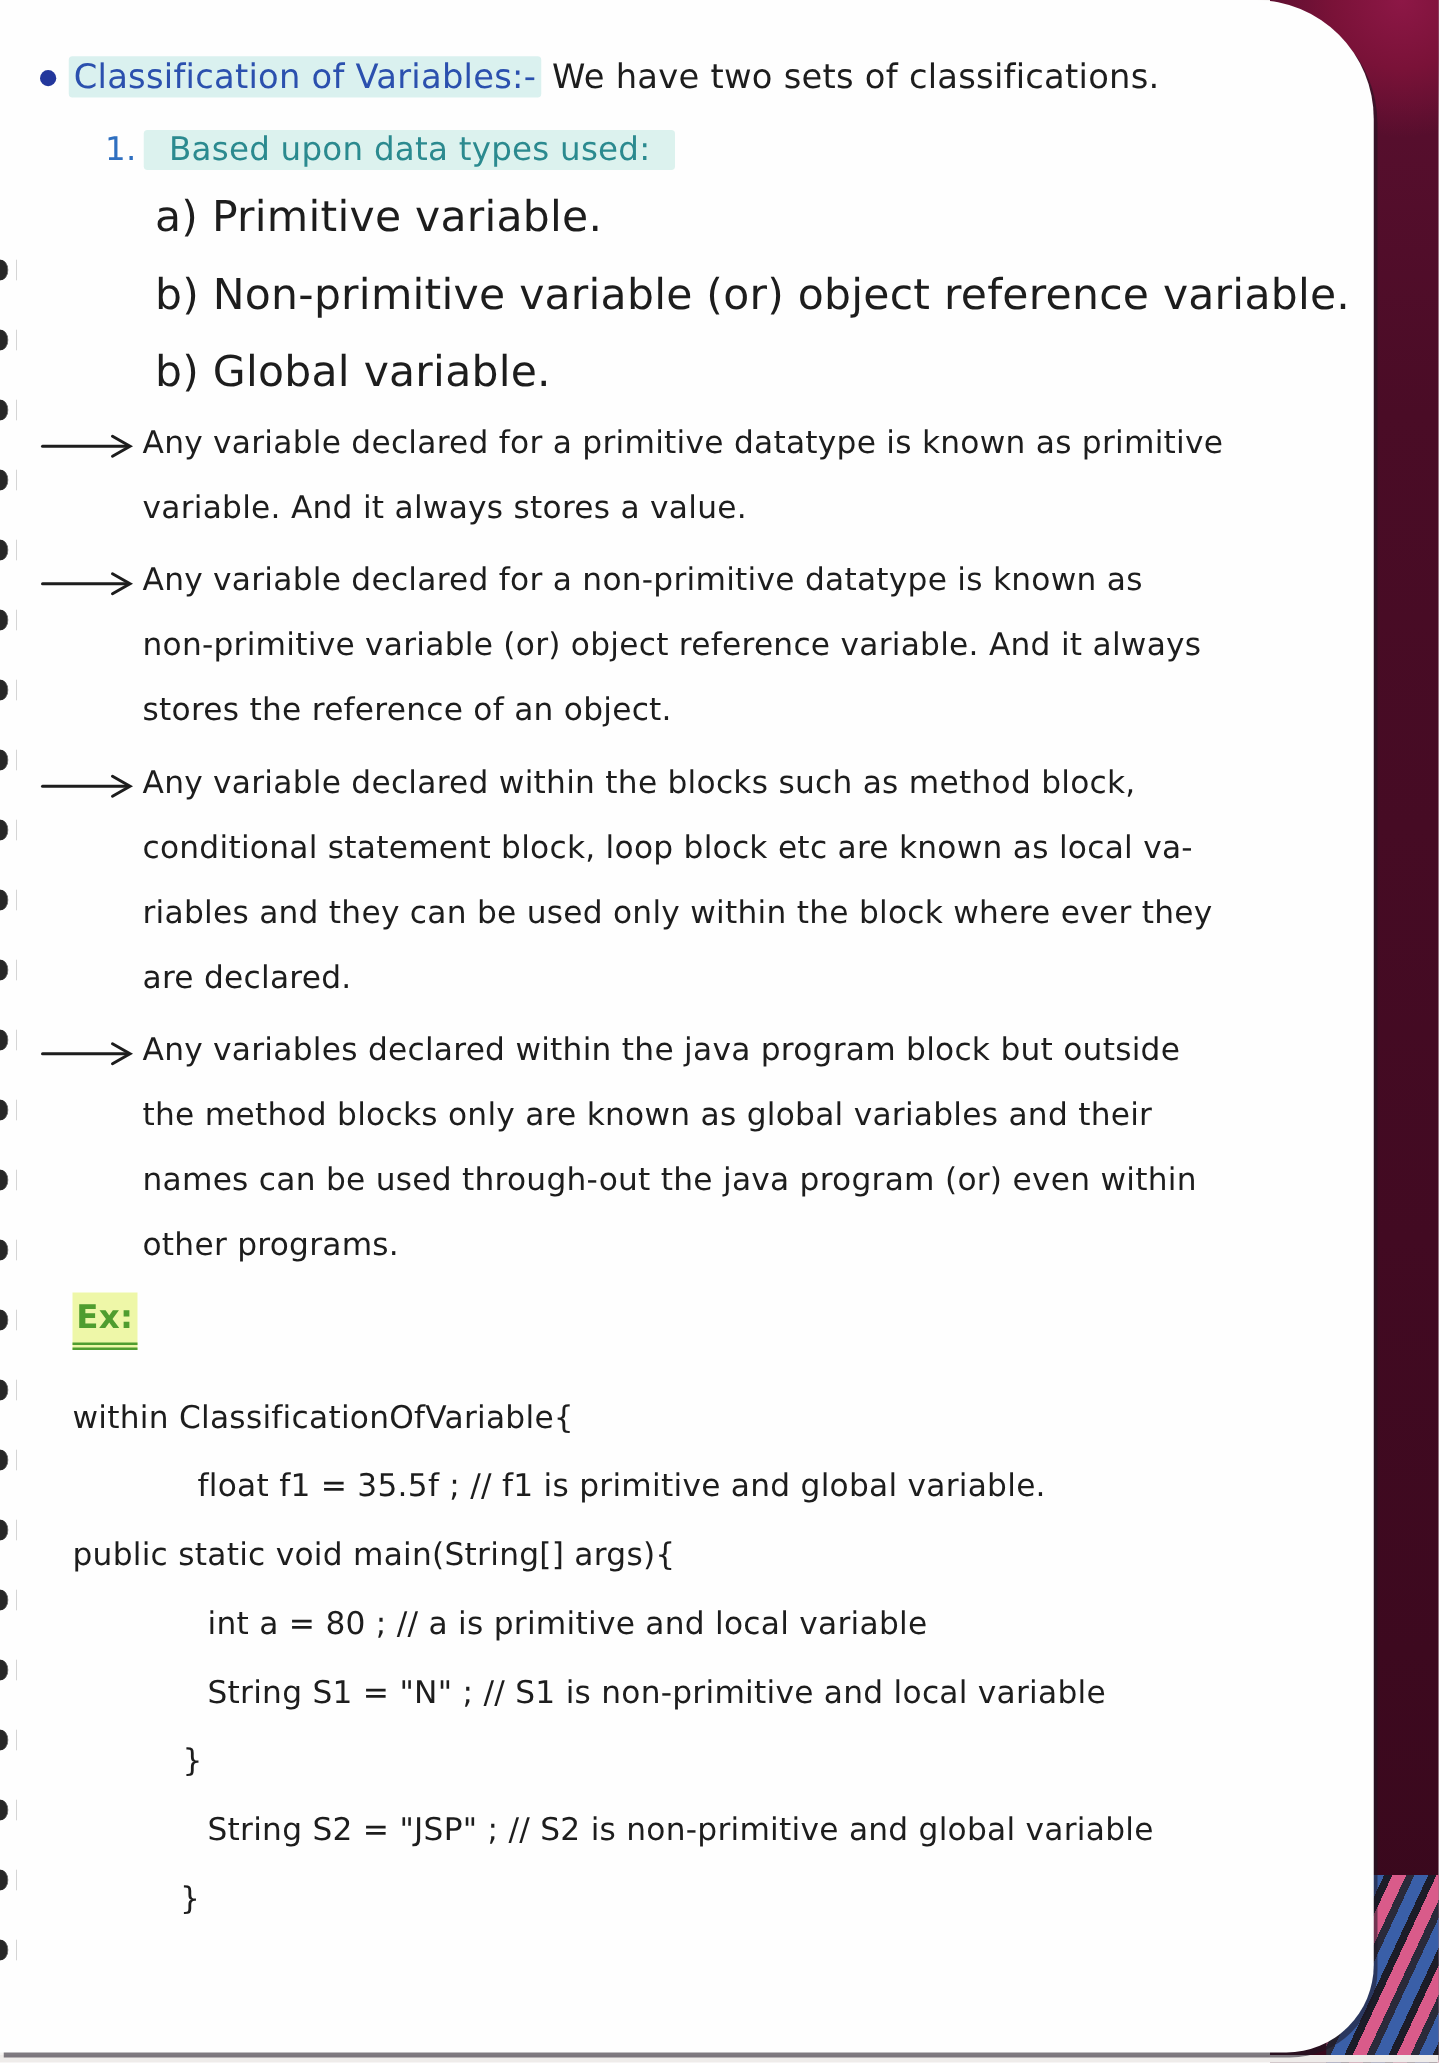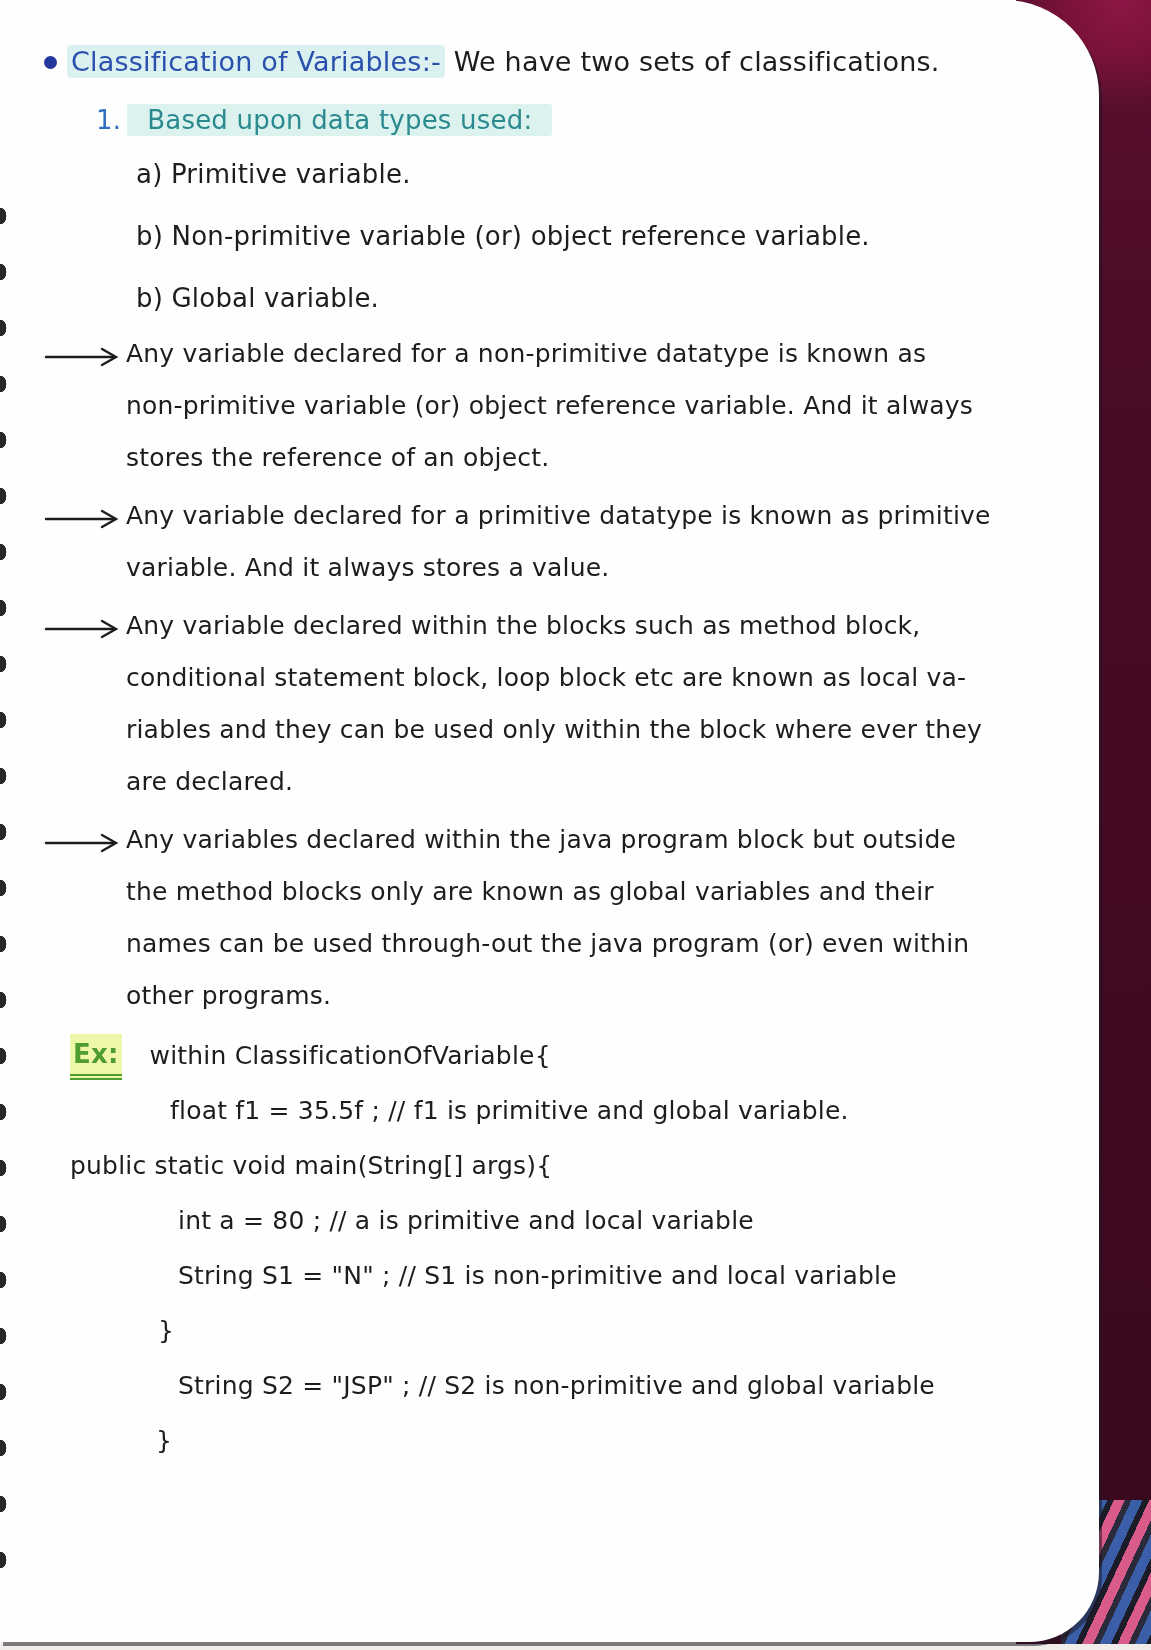--- a/index.html
+++ b/index.html
@@ -32,43 +32,43 @@
   }
   
   .spiral{
     position:absolute;left:0;top:188px;bottom:55px;width:13px;
     background-image:radial-gradient(ellipse 10px 13px at 0px 28px, #141414 62%, rgba(20,20,20,0) 66%);
     background-size:13px 56px;background-repeat:repeat-y;
     opacity:.92;
   }
   
   .content{
-    position:absolute;left:16px;top:0;width:100%;height:100%;
+    position:absolute;left:4px;top:0;width:100%;height:100%;
     padding:36px 20px 0 28px;box-sizing:border-box;
     color:#1d1d1d;font-size:25px;line-height:52px;
     letter-spacing:.2px;
   }
   .title-row{display:flex;align-items:flex-start;gap:10px;margin-bottom:6px;}
   .bullet-dot{width:13px;height:13px;border-radius:50%;background:#23379c;margin-top:20px;flex:0 0 auto;}
   .title-text{font-size:27px;}
   .hl-blue{color:#2b50ae;background:#daf1ef;padding:1px 4px;border-radius:3px;}
   .ink{color:#1d1d1d;}
   .num-heading{margin:2px 0 2px 52px;font-size:26px;}
   .num-blue{color:#2f6fc0;margin-right:6px;}
   .hl-teal{color:#2b8a8f;background:#dcf2ee;padding:1px 20px;border-radius:3px;}
-  .subitem{margin-left:92px;font-size:26px;margin-bottom:2px;}
+  .subitem{margin-left:92px;font-size:34px;margin-bottom:2px;}
   .subitem.b-gap{margin-top:10px;}
   
   .arrow-para{display:flex;align-items:flex-start;margin:4px 0 6px 0;}
   .arrow{flex:0 0 auto;width:82px;height:24px;margin-top:16px;}
   .arrow line,.arrow path{stroke:#1d1d1d;stroke-width:2.4;fill:none;stroke-linecap:round;}
   .para{white-space:pre-line;flex:1 1 auto;}
   
   .example{margin-top:8px;margin-left:26px;}
-  .ex-row{display:flex;align-items:flex-start;gap:28px;}
+  .ex-row{display:flex;align-items:flex-start;gap:28px;flex-direction:column;}
   .ex-label{
     color:#4f9d2f;background:#eef7a8;font-size:26px;font-weight:bold;
     border-bottom:6px double #4f9d2f;padding:0 3px;line-height:40px;margin-top:4px;flex:0 0 auto;
   }
   .code-line{white-space:pre;}
   .ind1{margin-left:100px;}
   .ind2{}
   .ind3{margin-left:108px;}
   .ind-brace1{margin-left:88px;}
   .ind-brace2{margin-left:86px;}
@@ -102,32 +102,32 @@
       <div class="subitem">a) Primitive variable.</div>
       <div class="subitem b-gap">b) Non-primitive variable (or) object reference variable.</div>
 
       <div class="subitem b-gap">b) Global variable.</div>
 
       <div class="arrow-para">
         <svg class="arrow" viewBox="0 0 82 24">
           <line x1="2" y1="13" x2="70" y2="13"></line>
           <path d="M58 5 L72 13 L58 21"></path>
         </svg>
-        <div class="para">Any variable declared for a non-primitive datatype is known as
-non-primitive variable (or) object reference variable. And it always
-stores the reference of an object.</div>
+        <div class="para">Any variable declared for a primitive datatype is known as primitive
+variable. And it always stores a value.</div>
       </div>
 
       <div class="arrow-para">
         <svg class="arrow" viewBox="0 0 82 24">
           <line x1="2" y1="13" x2="70" y2="13"></line>
           <path d="M58 5 L72 13 L58 21"></path>
         </svg>
-        <div class="para">Any variable declared for a primitive datatype is known as primitive
-variable. And it always stores a value.</div>
+        <div class="para">Any variable declared for a non-primitive datatype is known as
+non-primitive variable (or) object reference variable. And it always
+stores the reference of an object.</div>
       </div>
 
       <div class="arrow-para">
         <svg class="arrow" viewBox="0 0 82 24">
           <line x1="2" y1="13" x2="70" y2="13"></line>
           <path d="M58 5 L72 13 L58 21"></path>
         </svg>
         <div class="para">Any variable declared within the blocks such as method block,
 conditional statement block, loop block etc are known as local va-
 riables and they can be used only within the block where ever they

